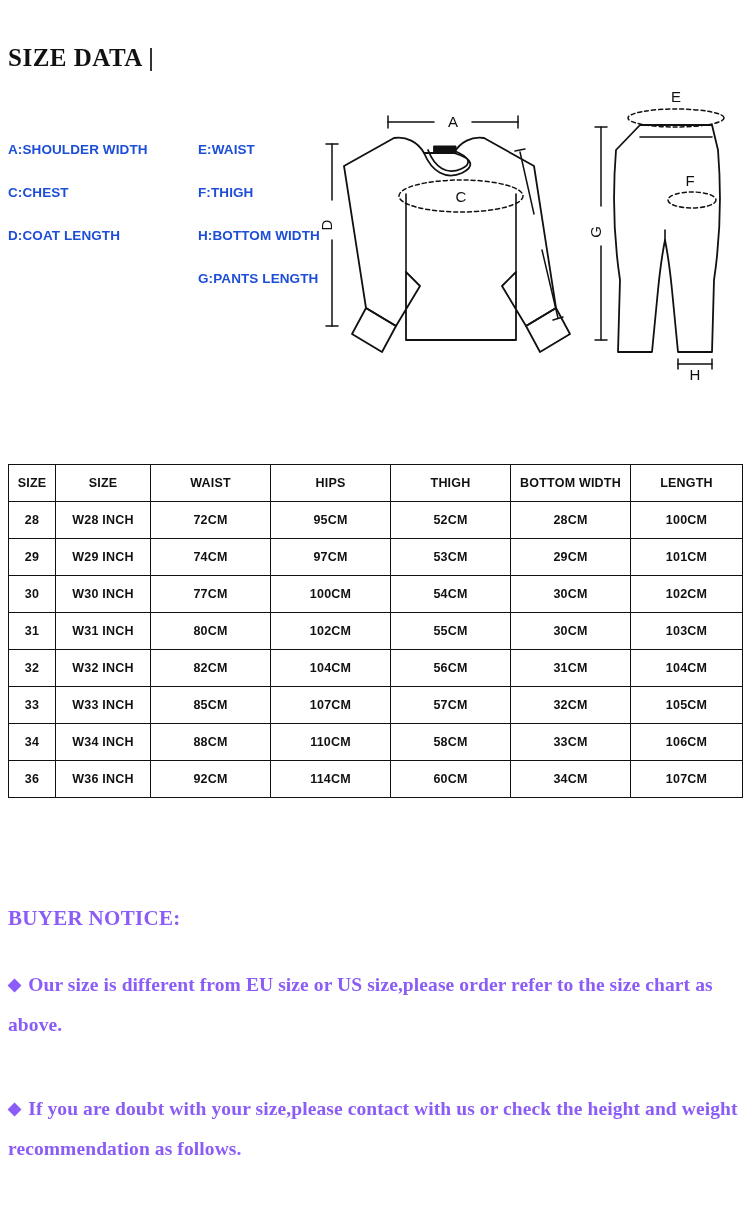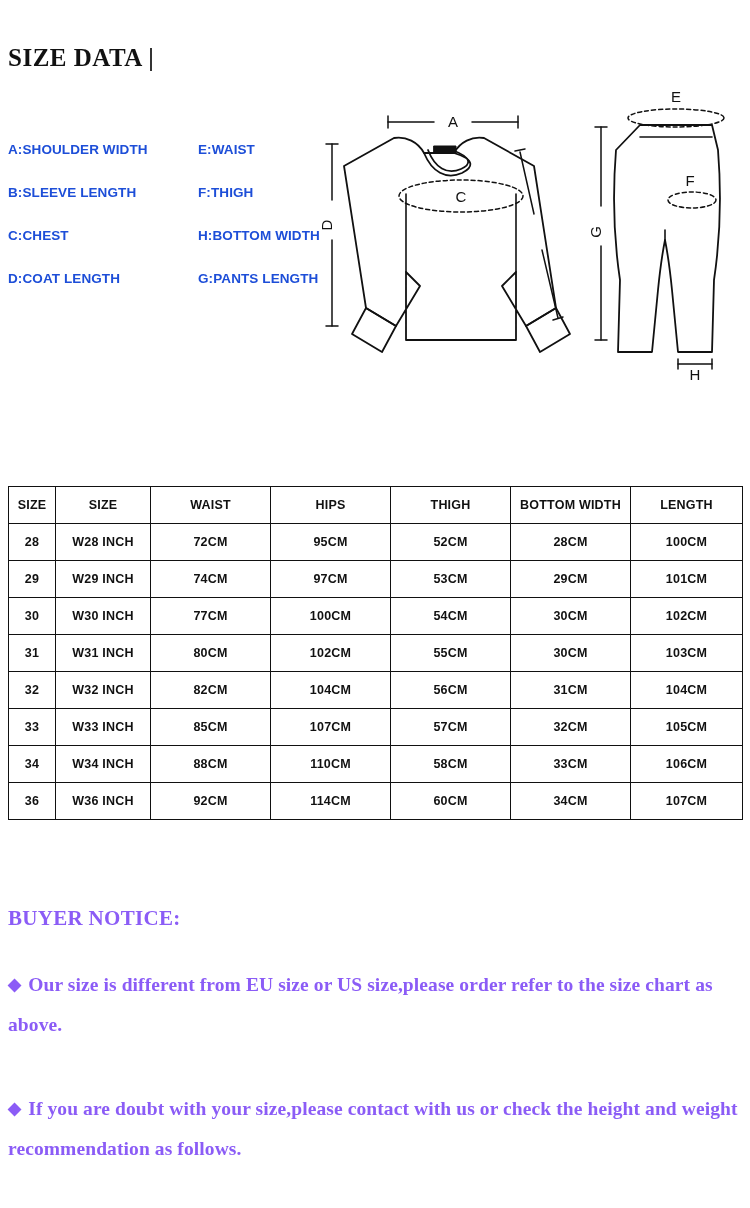--- a/index.html
+++ b/index.html
@@ -72,21 +72,20 @@
   #size-table-wrap {
     position: absolute;
     left: 8px;
     top: 464px;
     width: 734px;
   }
   table.size-table {
     border-collapse: collapse;
     width: 734px;
     table-layout: fixed;
-    margin-top: 22px;
   }
   table.size-table td {
     border: 1.6px solid #111111;
     height: 36px;
     text-align: center;
     vertical-align: middle;
     font-size: 12.5px;
     font-weight: bold;
     color: #111111;
     letter-spacing: 0.2px;
@@ -132,21 +131,20 @@
   .notice-item.second { margin-top: 44px; }
 </style>
 </head>
 <body>
 
 <div id="page-title">SIZE DATA |</div>
 
 <div id="legend">
   <div class="legend-col left">
     <div class="legend-item">A:SHOULDER WIDTH</div>
-    <div class="legend-item">B:SLEEVE LENGTH</div>
     <div class="legend-item">C:CHEST</div>
     <div class="legend-item">D:COAT LENGTH</div>
   </div>
   <div class="legend-col right">
     <div class="legend-item">E:WAIST</div>
     <div class="legend-item">F:THIGH</div>
     <div class="legend-item">H:BOTTOM WIDTH</div>
     <div class="legend-item">G:PANTS LENGTH</div>
   </div>
 </div>

